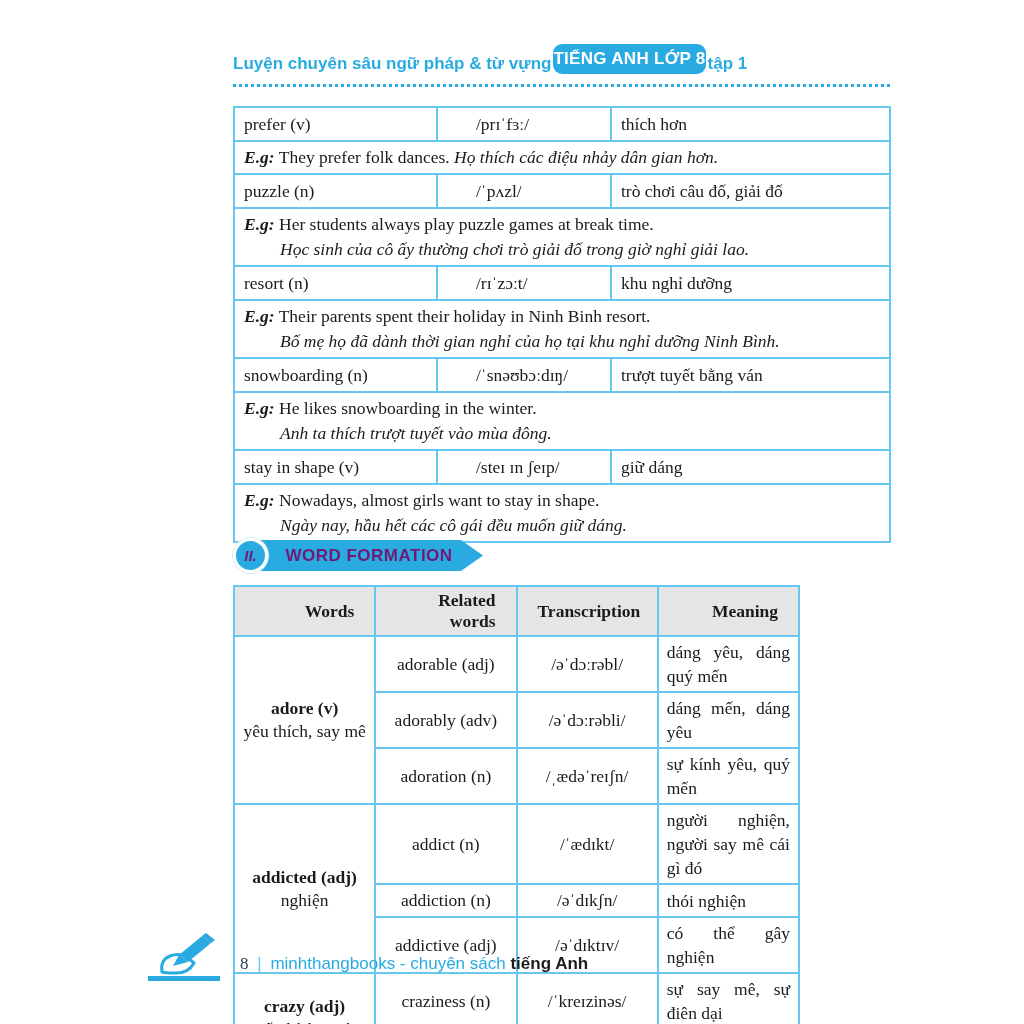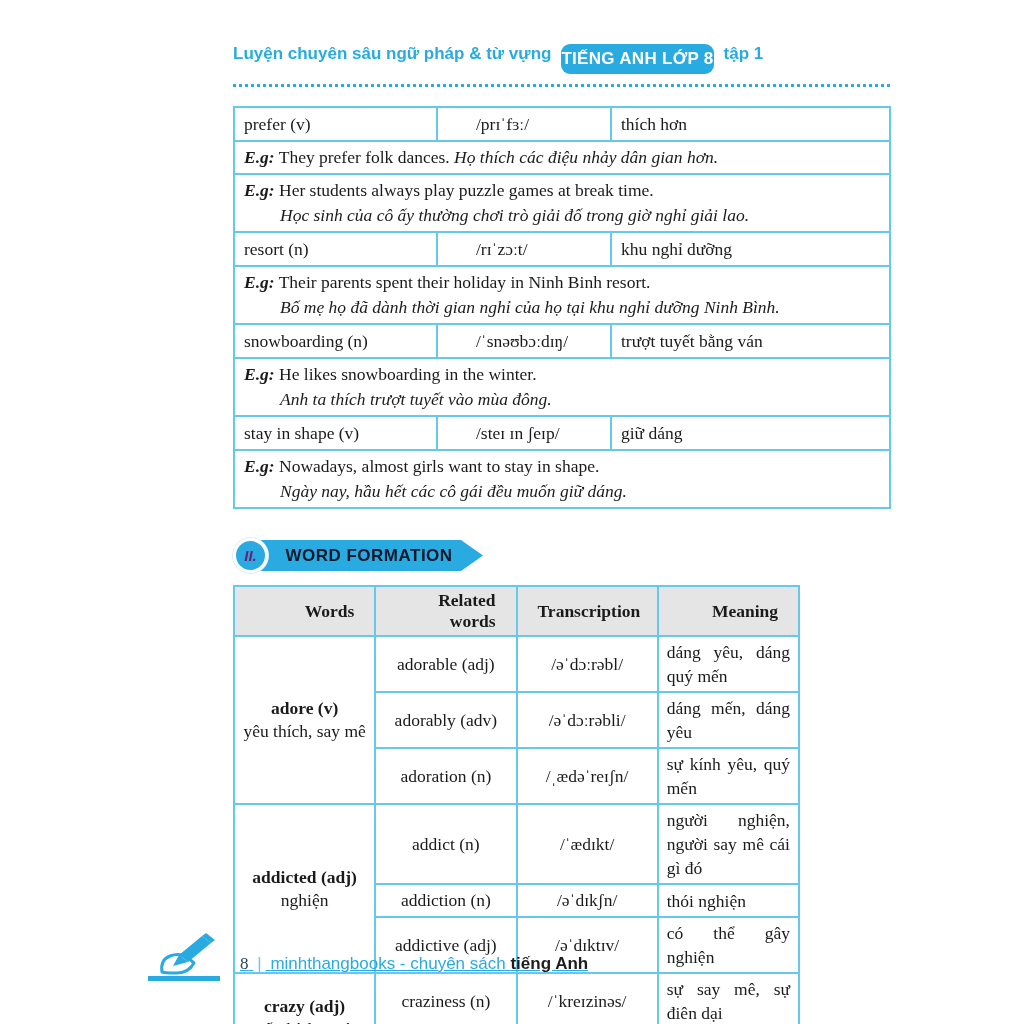--- a/index.html
+++ b/index.html
@@ -3,21 +3,21 @@
 <meta charset="utf-8">
 <style>
   html,body{margin:0;padding:0;}
   body{
     width:1024px;height:1024px;background:#ffffff;overflow:hidden;position:relative;
     font-family:"Liberation Serif", serif;color:#1a1a1a;
   }
   
   .page-header{
     position:absolute;left:233px;top:44px;width:660px;
-    display:flex;align-items:flex-start;gap:10px;
+    display:flex;align-items:flex-end;gap:2px;
     font-family:"Liberation Sans", sans-serif;font-weight:bold;font-size:17px;color:#29abe2;
     white-space:nowrap;
   }
   .header-badge{
     background:#29abe2;color:#ffffff;border-radius:9px;
     padding:5px 0;font-size:17px;letter-spacing:.3px;
   }
   .dotted-rule{
     position:absolute;left:233px;top:84px;width:660px;height:3px;
     background-image:repeating-linear-gradient(90deg,#29abe2 0 3px,transparent 3px 6px);
@@ -35,21 +35,21 @@
   .c-ex{line-height:25px;padding:3px 9px;}
   .eg-label{font-weight:bold;font-style:italic;}
   .vi-line{font-style:italic;}
   .vi-indent{padding-left:36px;font-style:italic;}
   
   .section-banner{position:absolute;left:233px;top:538px;height:34px;}
   .banner-shape{
     position:absolute;left:22px;top:2px;height:31px;width:228px;
     background:#29abe2;display:flex;align-items:center;justify-content:center;
     clip-path:polygon(0 0,206px 0,228px 50%,206px 100%,0 100%,13px 50%);
-    font-family:"Liberation Sans", sans-serif;font-weight:bold;font-size:17px;color:#0f172a;letter-spacing:.5px;
+    font-family:"Liberation Sans", sans-serif;font-weight:bold;font-size:17px;color:#701a75;letter-spacing:.5px;
   }
   .banner-circle{
     position:absolute;left:0;top:0;width:35px;height:35px;border-radius:50%;
     background:#29abe2;border:3px solid #ffffff;box-sizing:border-box;box-shadow:0 0 0 1px #d9f1fb;
     display:flex;align-items:center;justify-content:center;
     font-family:"Liberation Sans", sans-serif;font-weight:bold;font-style:italic;font-size:15px;color:#701a75;
     z-index:2;
   }
   
   .wf-table{position:absolute;left:233px;top:585px;width:567px;}
@@ -60,21 +60,21 @@
   .wf-table .c-words{width:118px;text-align:center;line-height:23px;}
   .wf-table .c-rel{width:137px;text-align:center;height:25px;}
   .wf-table .c-tr{width:134px;text-align:center;}
   .wf-table .c-mn{width:178px;text-align:justify;line-height:24px;}
   .wf-word{font-weight:bold;}
   
   .page-footer{
     position:absolute;left:148px;top:932px;display:flex;align-items:flex-end;gap:12px;
     font-family:"Liberation Sans", sans-serif;font-size:17px;
   }
-  .footer-text{padding-bottom:10px;color:#29abe2;text-decoration:underline;}
+  .footer-text{padding-bottom:10px;color:#29abe2;}
   .footer-page{color:#24425c;font-family:"Liberation Serif", serif;font-size:17px;}
   .footer-sep{color:#67c8ef;padding:0 4px;}
   .footer-bold{color:#1d1d1b;font-weight:bold;}
 </style>
 </head>
 <body>
 
 <div class="page-header">
   <span>Luyện chuyên sâu ngữ pháp &amp; từ vựng</span>
   <span class="header-badge">TIẾNG ANH LỚP 8</span>
@@ -84,20 +84,25 @@
 
 <table class="vocab-table">
   <tbody>
       <tr class="entry-row">
         <td class="c-word">prefer (v)</td>
         <td class="c-trans">/prɪˈfɜː/</td>
         <td class="c-mean">thích hơn</td>
       </tr>
       <tr>
         <td colspan="3" class="c-ex"><span class="eg-label">E.g:</span> <span>They prefer folk dances.</span> <span class="vi-line">Họ thích các điệu nhảy dân gian hơn.</span></td>
+      </tr>
+      <tr class="entry-row">
+        <td class="c-word">puzzle (n)</td>
+        <td class="c-trans">/ˈpʌzl/</td>
+        <td class="c-mean">trò chơi câu đố, giải đố</td>
       </tr>
       <tr>
         <td colspan="3" class="c-ex">
           <div><span class="eg-label">E.g:</span> Her students always play puzzle games at break time.</div>
           <div class="vi-indent">Học sinh của cô ấy thường chơi trò giải đố trong giờ nghỉ giải lao.</div>
         </td>
       </tr>
       <tr class="entry-row">
         <td class="c-word">resort (n)</td>
         <td class="c-trans">/rɪˈzɔːt/</td>

